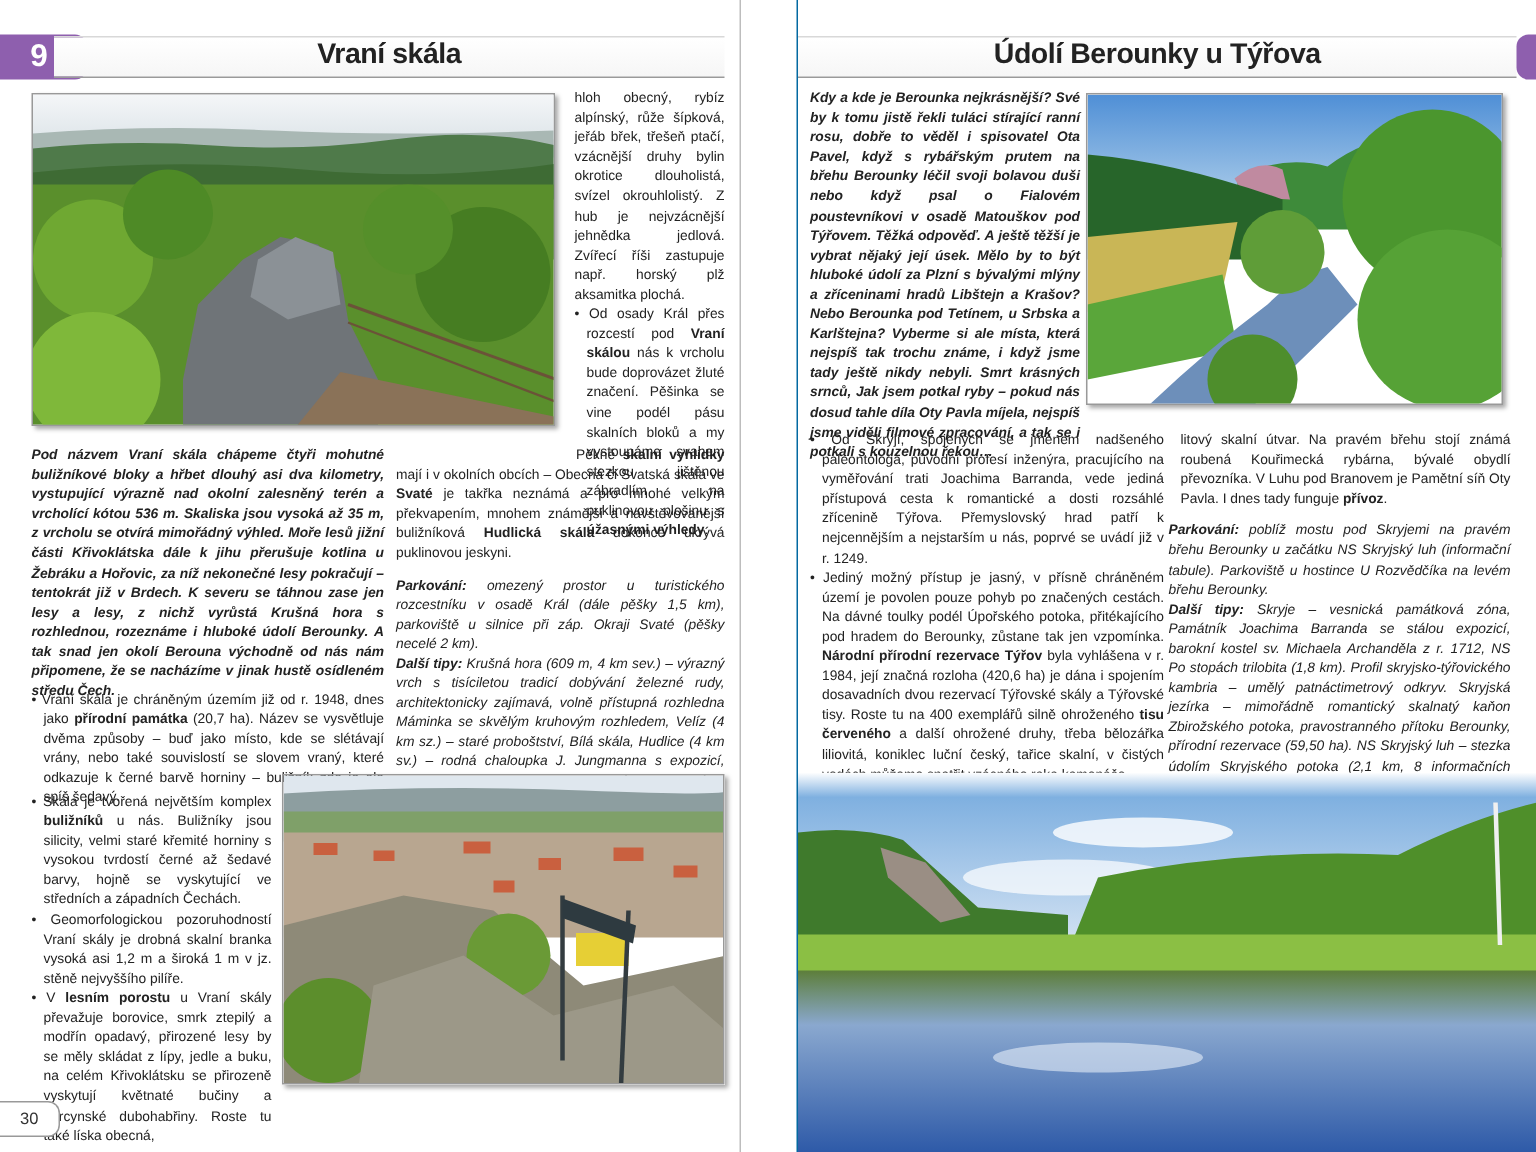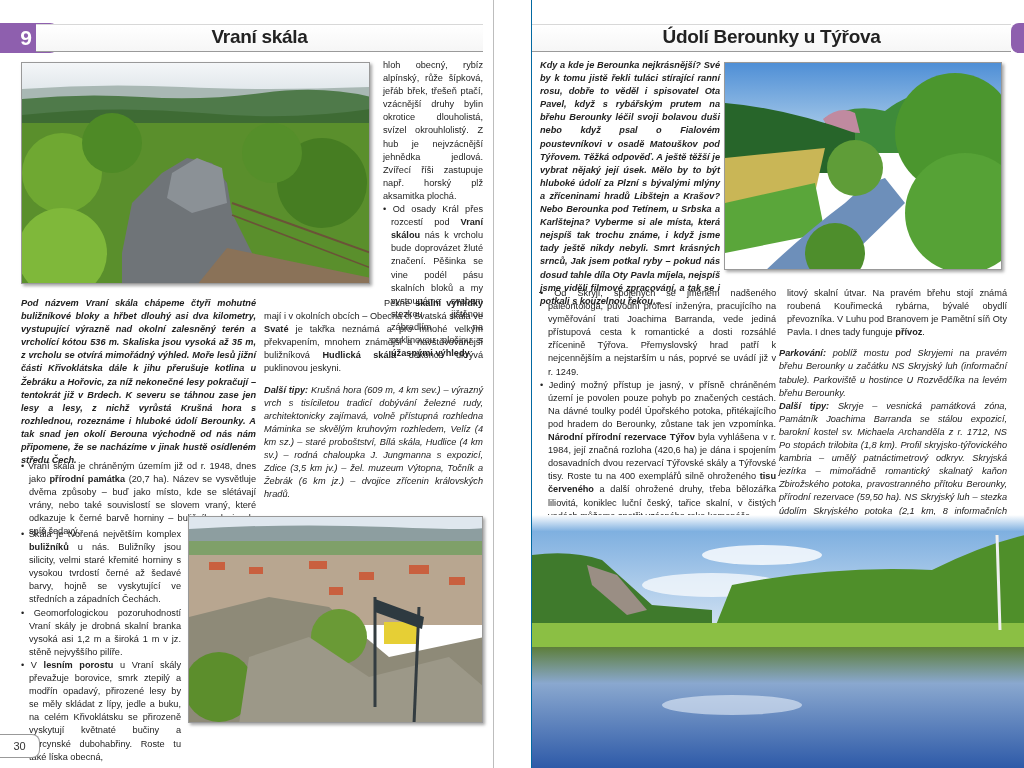--- a/index.html
+++ b/index.html
@@ -72,20 +72,21 @@
   </div>
 
   <div class="col" style="left:383px; top:59px; width:100px;">
     <p>hloh obecný, rybíz alpínský, růže šípková, jeřáb břek, třešeň ptačí, vzácnější druhy bylin okrotice dlouholistá, svízel okrouhlolistý. Z hub je nejvzácnější jehnědka jedlová. Zvířecí říši zastupuje např. horský plž aksamitka plochá.</p>
     <p class="bul"><span>Od osady Král přes rozcestí pod </span><b>Vraní skálou</b><span> nás k vrcholu bude doprovázet žluté značení. Pěšinka se vine podél pásu skalních bloků a my vystoupáme svahem stezkou jištěnou zábradlím na puklinovou plošinu s </span><b>úžasnými výhledy</b><span>.</span></p>
   </div>
 
   <div class="col" style="left:264px; top:297px; width:219px;">
     <p><span style="display:inline-block; width:120px;"></span><span>Pěkné </span><b>skalní vyhlídky</b><span> mají i v okolních obcích – Obecná či Svatská skála ve </span><b>Svaté</b><span> je takřka neznámá a pro mnohé velkým překvapením, mnohem známější a navštěvovanější buližníková </span><b>Hudlická skála</b><span> dokonce ukrývá puklinovou jeskyni.</span></p>
     <div class="gap"></div>
+    <p class="note"><span class="lbl">Parkování:</span><i> omezený prostor u turistického rozcestníku v osadě Král (dále pěšky 1,5 km), parkoviště u silnice při záp. Okraji Svaté (pěšky necelé 2 km).</i></p>
     <p class="note"><span class="lbl">Další tipy:</span><i> Krušná hora (609 m, 4 km sev.) – výrazný vrch s tisíciletou tradicí dobývání železné rudy, architektonicky zajímavá, volně přístupná rozhledna Máminka se skvělým kruhovým rozhledem, Velíz (4 km sz.) – staré proboštství, Bílá skála, Hudlice (4 km sv.) – rodná chaloupka J. Jungmanna s expozicí, Zdice (3,5 km jv.) – žel. muzeum Výtopna, Točník a Žebrák (6 km jz.) – dvojice zřícenin královských hradů.</i></p>
   </div>
 
   <div class="col intro" style="left:21px; top:297px; width:235px;">Pod názvem Vraní skála chápeme čtyři mohutné buližníkové bloky a hřbet dlouhý asi dva kilometry, vystupující výrazně nad okolní zalesněný terén a vrcholící kótou 536 m. Skaliska jsou vysoká až 35 m, z vrcholu se otvírá mimořádný výhled. Moře lesů jižní části Křivoklátska dále k jihu přerušuje kotlina u Žebráku a Hořovic, za níž nekonečné lesy pokračují – tentokrát již v Brdech. K severu se táhnou zase jen lesy a lesy, z nichž vyrůstá Krušná hora s rozhlednou, rozeznáme i hluboké údolí Berounky. A tak snad jen okolí Berouna východně od nás nám připomene, že se nacházíme v jinak hustě osídleném středu Čech.</div>
 
   <div class="col" style="left:21px; top:460px; width:235px;">
     <p class="bul"><span>Vraní skála je chráněným územím již od r. 1948, dnes jako </span><b>přírodní památka</b><span> (20,7 ha). Název se vysvětluje dvěma způsoby – buď jako místo, kde se slétávají vrány, nebo také souvislostí se slovem vraný, které odkazuje k černé barvě horniny – buližník zde je ale spíš šedavý.</span></p>
   </div>
   <div class="col" style="left:21px; top:528px; width:160px;">
     <p class="bul"><span>Skála je tvořená největším komplex </span><b>buližníků</b><span> u nás. Buližníky jsou silicity, velmi staré křemité horniny s vysokou tvrdostí černé až šedavé barvy, hojně se vyskytující ve středních a západních Čechách.</span></p>

